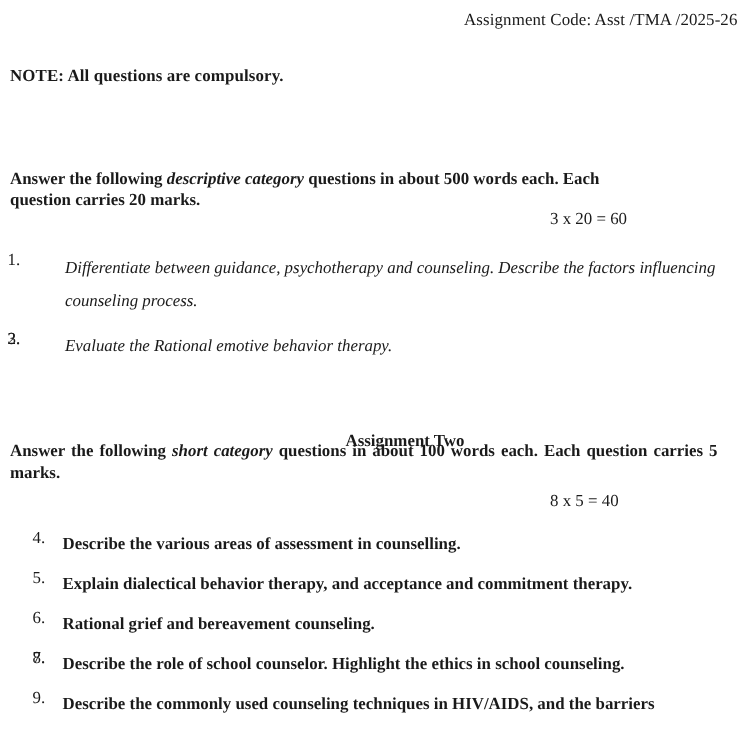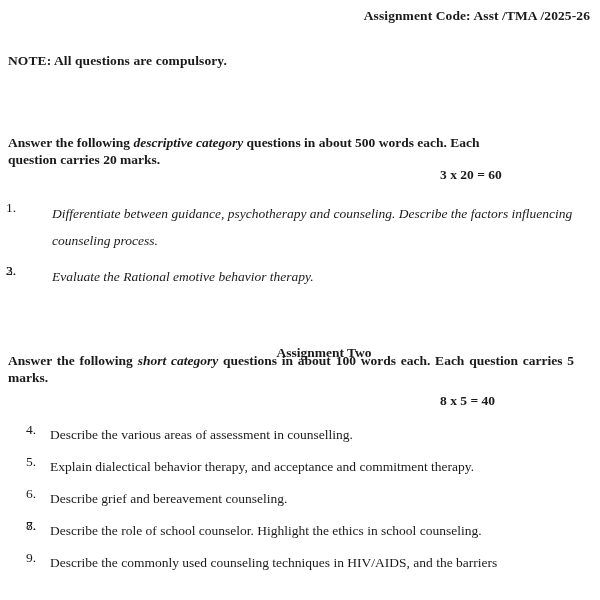--- a/index.html
+++ b/index.html
@@ -22,21 +22,21 @@
     height: 600px;
     box-sizing: border-box;
   }
 
   
   .header {
     position: absolute;
     top: 7px;
     right: 10px;
     text-align: center;
-    font-weight: bold;
+    font-weight: normal;
     font-size: 13.5px;
     line-height: 17px;
     letter-spacing: 0.1px;
   }
 
   
   .note {
     position: absolute;
     top: 53px;
     left: 8px;
@@ -67,21 +67,21 @@
   }
   .instruction.one  { top: 134px; width: 522px; }
   .instruction.two  { top: 352px; width: 566px; text-align: justify; }
   .instruction i {
   }
 
   
   .marks {
     position: absolute;
     font-size: 13.5px;
-    font-weight: bold;
+    font-weight: normal;
   }
   .marks.one { top: 167px; left: 440px; }
   .marks.two { top: 393px; left: 440px; }
 
   
   .qlist {
     position: absolute;
     left: 0;
     width: 600px;
     font-size: 13.5px;
@@ -110,20 +110,21 @@
   }
   .qlist.first .qtext {
     margin-left: 52px;
     margin-right: 18px;
     font-style: italic;
   }
   .qlist.second .qtext {
     margin-left: 50px;
     margin-right: 28px;
     line-height: 25px;
+    font-weight: bold;
   }
   .qtext.justify {
     text-align: justify;
   }
 </style>
 </head>
 <body>
 
 <div class="page">
 
@@ -166,21 +167,21 @@
     <div class="qrow">
       <span class="qnum">4.</span>
       <span class="qtext">Describe the various areas of assessment in counselling.</span>
     </div>
     <div class="qrow">
       <span class="qnum">5.</span>
       <span class="qtext">Explain dialectical behavior therapy, and acceptance and commitment therapy.</span>
     </div>
     <div class="qrow">
       <span class="qnum">6.</span>
-      <span class="qtext">Describe grief and bereavement counseling.</span>
+      <span class="qtext">Rational grief and bereavement counseling.</span>
     </div>
     <div class="qrow">
       <span class="qnum">7.</span>
     </div>
     <div class="qrow">
       <span class="qnum">8.</span>
       <span class="qtext">Describe the  role of school counselor. Highlight the ethics in school counseling.</span>
     </div>
     <div class="qrow">
       <span class="qnum">9.</span>

